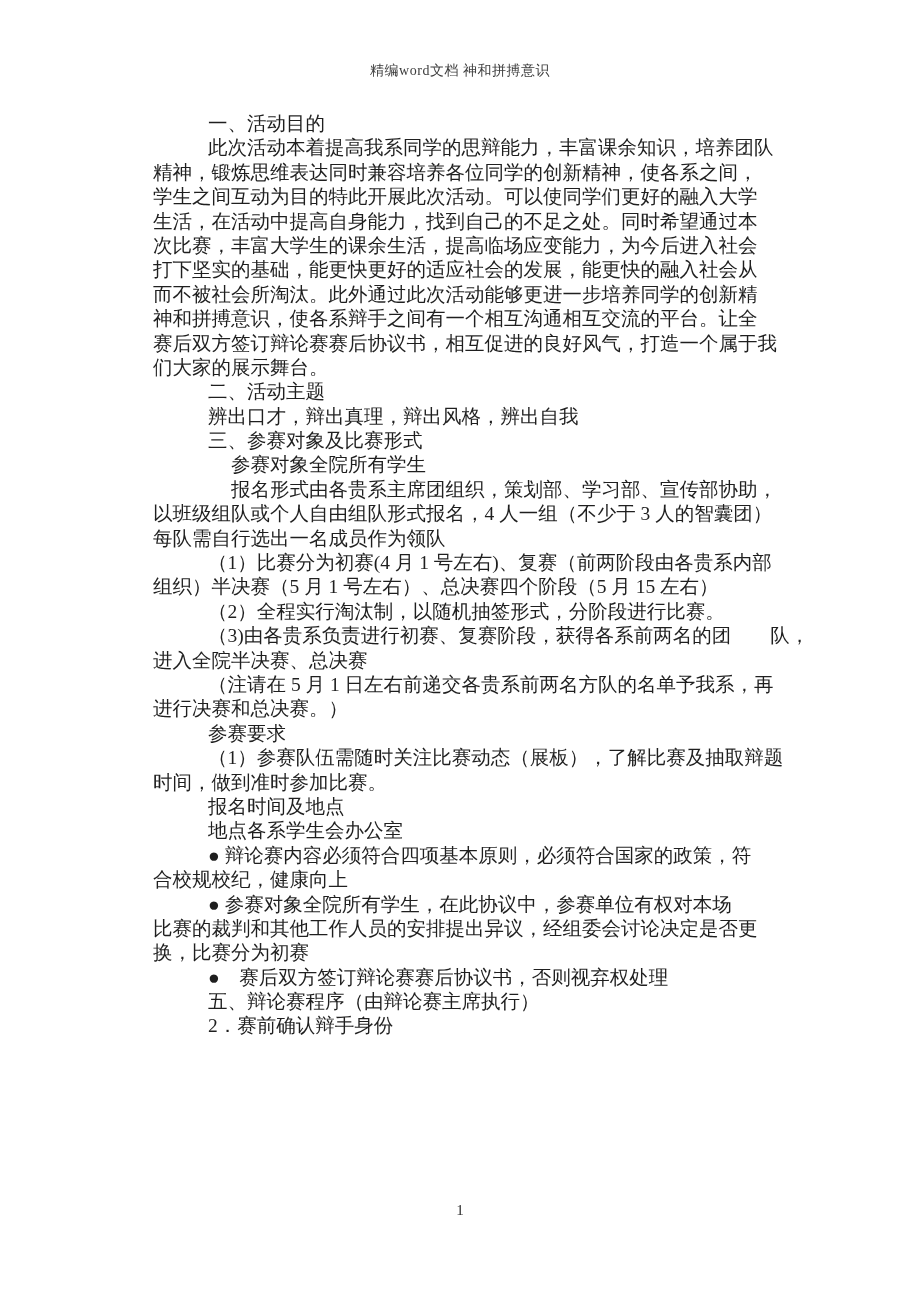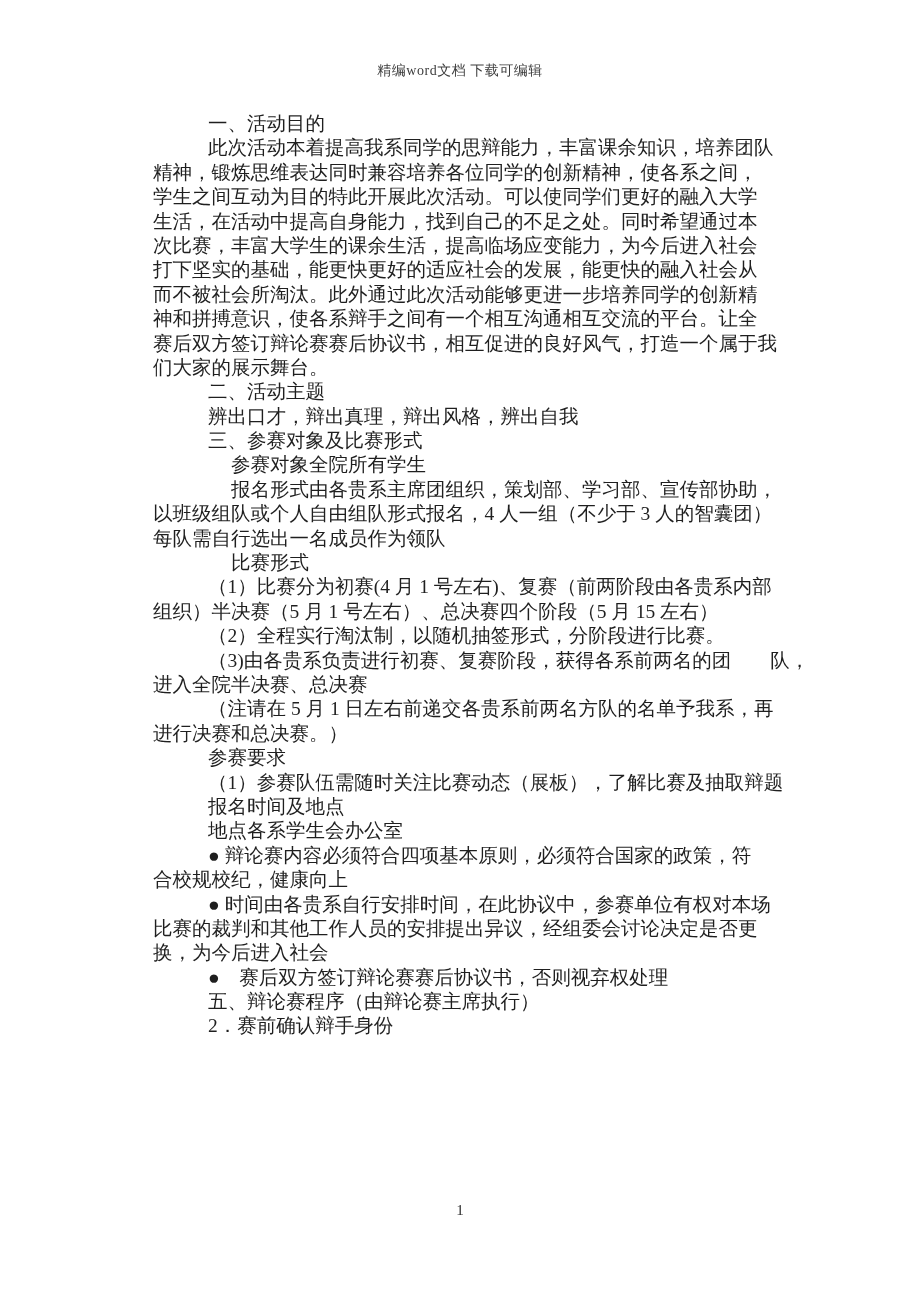--- a/index.html
+++ b/index.html
@@ -47,57 +47,57 @@
     width: 100%;
     text-align: center;
     font-size: 15px;
     color: #2e2e2e;
   }
 </style>
 </head>
 <body>
 
 <div class="page">
-  <div class="doc-header">精编word文档 下载可编辑</div>
+  <div class="doc-header">精编word文档 神和拼搏意识</div>
 
   <div class="doc-body">
       <div class="line i1">一、活动目的</div>
       <div class="line i1">此次活动本着提高我系同学的思辩能力，丰富课余知识，培养团队</div>
       <div class="line i0">精神，锻炼思维表达同时兼容培养各位同学的创新精神，使各系之间，</div>
       <div class="line i0">学生之间互动为目的特此开展此次活动。可以使同学们更好的融入大学</div>
       <div class="line i0">生活，在活动中提高自身能力，找到自己的不足之处。同时希望通过本</div>
       <div class="line i0">次比赛，丰富大学生的课余生活，提高临场应变能力，为今后进入社会</div>
       <div class="line i0">打下坚实的基础，能更快更好的适应社会的发展，能更快的融入社会从</div>
       <div class="line i0">而不被社会所淘汰。此外通过此次活动能够更进一步培养同学的创新精</div>
       <div class="line i0">神和拼搏意识，使各系辩手之间有一个相互沟通相互交流的平台。让全</div>
       <div class="line i0">赛后双方签订辩论赛赛后协议书，相互促进的良好风气，打造一个属于我</div>
       <div class="line i0">们大家的展示舞台。</div>
       <div class="line i1">二、活动主题</div>
       <div class="line i1">辨出口才，辩出真理，辩出风格，辨出自我</div>
       <div class="line i1">三、参赛对象及比赛形式</div>
       <div class="line i2">参赛对象全院所有学生</div>
       <div class="line i2">报名形式由各贵系主席团组织，策划部、学习部、宣传部协助，</div>
       <div class="line i0">以班级组队或个人自由组队形式报名，4 人一组（不少于 3 人的智囊团）</div>
       <div class="line i0">每队需自行选出一名成员作为领队</div>
-      <div class="line i2">比赛形式</div>
       <div class="line i1">（1）比赛分为初赛(4 月 1 号左右)、复赛（前两阶段由各贵系内部</div>
       <div class="line i0">组织）半决赛（5 月 1 号左右）、总决赛四个阶段（5 月 15 左右）</div>
       <div class="line i1">（2）全程实行淘汰制，以随机抽签形式，分阶段进行比赛。</div>
       <div class="line i1">（3)由各贵系负责进行初赛、复赛阶段，获得各系前两名的团　　队，</div>
       <div class="line i0">进入全院半决赛、总决赛</div>
       <div class="line i1">（注请在 5 月 1 日左右前递交各贵系前两名方队的名单予我系，再</div>
       <div class="line i0">进行决赛和总决赛。）</div>
       <div class="line i1">参赛要求</div>
       <div class="line i1">（1）参赛队伍需随时关注比赛动态（展板），了解比赛及抽取辩题</div>
+      <div class="line i0">时间，做到准时参加比赛。</div>
       <div class="line i1">报名时间及地点</div>
       <div class="line i1">地点各系学生会办公室</div>
       <div class="line i1">● 辩论赛内容必须符合四项基本原则，必须符合国家的政策，符</div>
       <div class="line i0">合校规校纪，健康向上</div>
-      <div class="line i1">● 时间由各贵系自行安排时间，在此协议中，参赛单位有权对本场</div>
+      <div class="line i1">● 参赛对象全院所有学生，在此协议中，参赛单位有权对本场</div>
       <div class="line i0">比赛的裁判和其他工作人员的安排提出异议，经组委会讨论决定是否更</div>
-      <div class="line i0">换，为今后进入社会</div>
+      <div class="line i0">换，比赛分为初赛</div>
       <div class="line i1">●　赛后双方签订辩论赛赛后协议书，否则视弃权处理</div>
       <div class="line i1">五、辩论赛程序（由辩论赛主席执行）</div>
       <div class="line i1">2．赛前确认辩手身份</div>
     </div>
 
   <div class="doc-footer">1</div>
 </div>
 
 </body></html>

